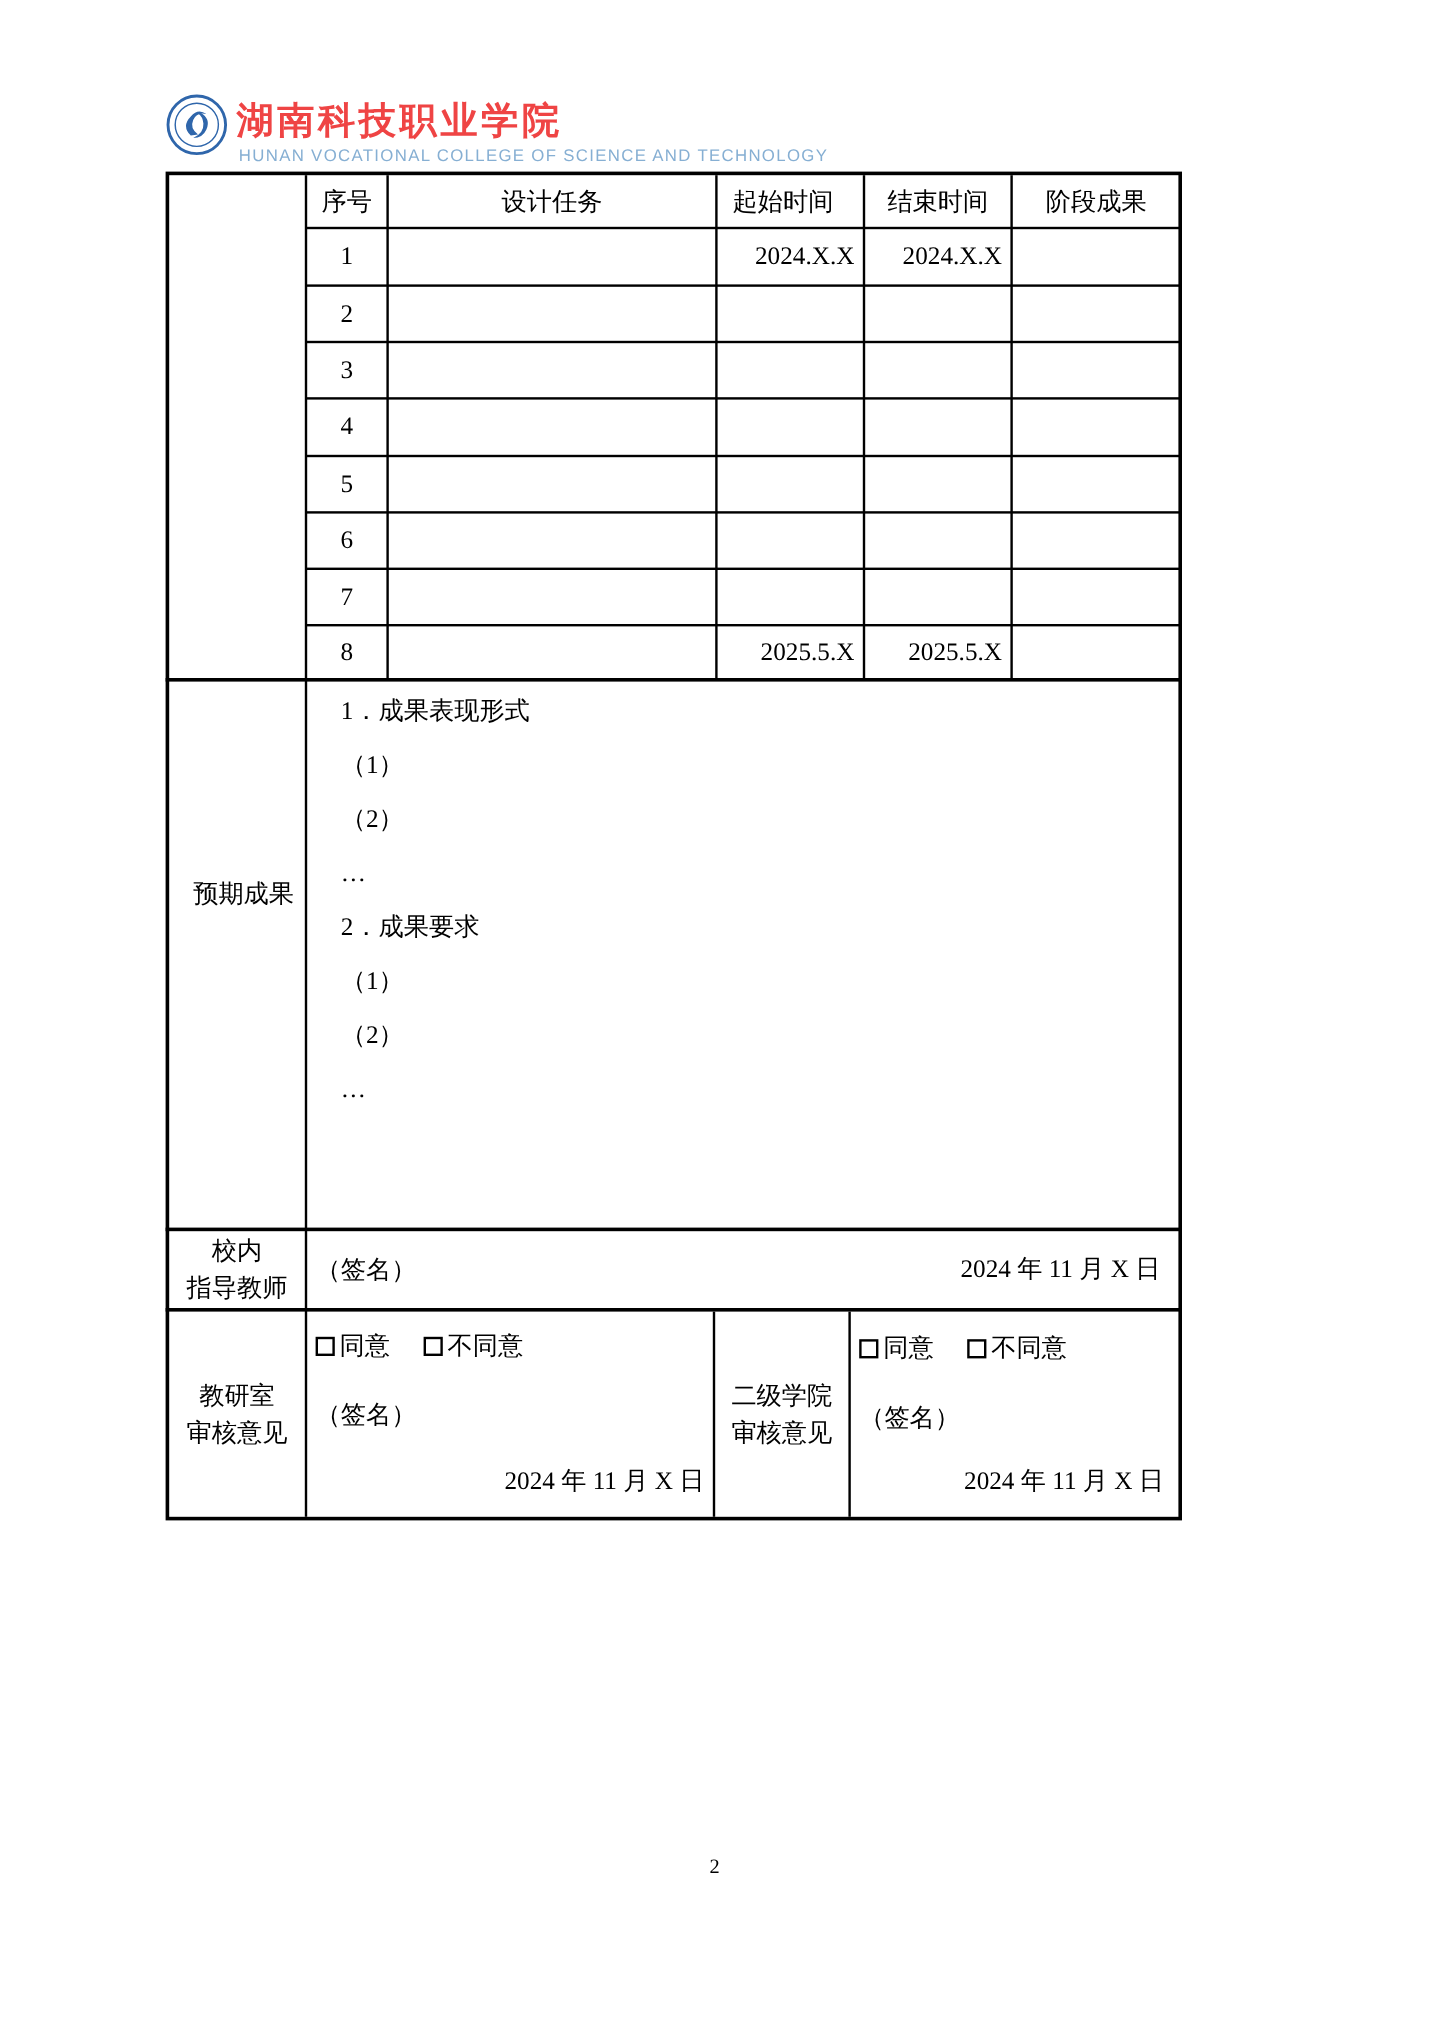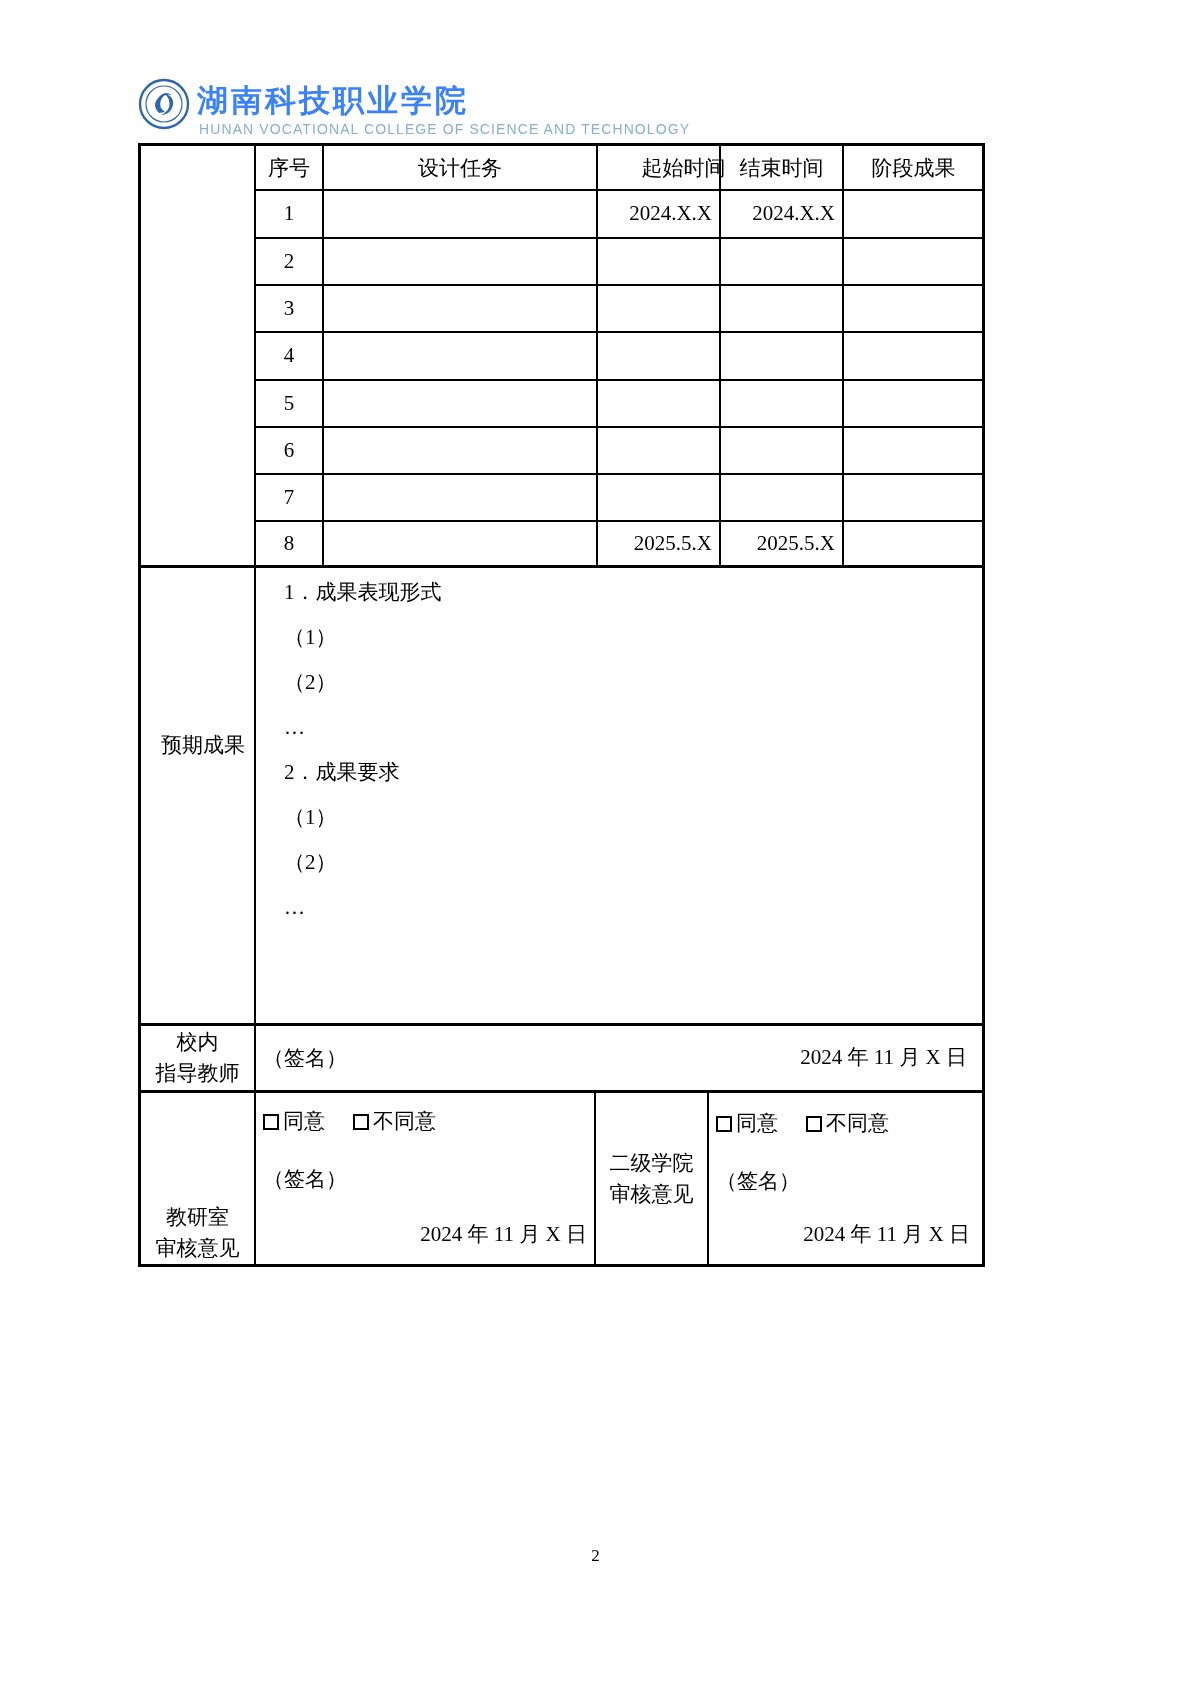--- a/index.html
+++ b/index.html
@@ -8,21 +8,21 @@
   .abs{position:absolute;}
   .line{position:absolute;background:#000;}
   .tborder{position:absolute;border:3px solid #000;box-sizing:border-box;background:transparent;}
   .cell{position:absolute;display:flex;align-items:center;justify-content:center;font-size:21px;white-space:nowrap;}
   .cell.colc{flex-direction:column;line-height:31px;border-radius:27px;}
   .cell.rt{justify-content:flex-end;}
   .txt{position:absolute;font-size:21px;line-height:30px;white-space:nowrap;}
   .cb{display:inline-block;width:16px;height:16px;border:2px solid #000;box-sizing:border-box;
       margin-right:4px;transform:translateY(2px);}
   .gap{display:inline-block;width:28px;}
-  .logo-title{position:absolute;font-size:31px;font-weight:bold;color:#3b82f6;letter-spacing:3px;
+  .logo-title{position:absolute;font-size:31px;font-weight:bold;color:#ef4444;letter-spacing:3px;
       font-family:"Liberation Serif","DejaVu Serif",serif;}
   .logo-sub{position:absolute;font-size:14px;color:#86afd3;letter-spacing:1.1px;
       font-family:"Liberation Sans","DejaVu Sans",sans-serif;}
   .note{position:absolute;font-size:18px;white-space:nowrap;}
   .pagenum{position:absolute;left:0;width:1191px;text-align:center;font-size:17px;}
 </style>
 </head>
 <body>
 
 <div class="page">
@@ -54,21 +54,21 @@
   <div class="line" style="left:255px;top:426px;width:730px;height:2px;"></div>
   <div class="line" style="left:255px;top:473px;width:730px;height:2px;"></div>
   <div class="line" style="left:255px;top:520px;width:730px;height:2px;"></div>
 
   <div class="line" style="left:138px;top:565px;width:847px;height:3px;"></div>
   <div class="line" style="left:138px;top:1023px;width:847px;height:3px;"></div>
   <div class="line" style="left:138px;top:1090px;width:847px;height:3px;"></div>
 
   <div class="cell" style="left:256px;top:145px;width:66px;height:45px;">序号</div>
   <div class="cell" style="left:324px;top:145px;width:272px;height:45px;">设计任务</div>
-  <div class="cell" style="left:608px;top:145px;width:121px;height:45px;padding-left:15px;">起始时间</div>
+  <div class="cell" style="left:577px;top:145px;width:121px;height:45px;padding-left:15px;">起始时间</div>
   <div class="cell" style="left:721px;top:145px;width:121px;height:45px;">结束时间</div>
   <div class="cell" style="left:844px;top:145px;width:139px;height:45px;">阶段成果</div>
 
   <div class="cell" style="left:256px;top:190px;width:66px;height:47px;">1</div>
   <div class="cell rt" style="left:598px;top:190px;width:114px;height:47px;">2024.X.X</div>
   <div class="cell rt" style="left:721px;top:190px;width:114px;height:47px;">2024.X.X</div>
 
   <div class="cell" style="left:256px;top:238px;width:66px;height:46px;">2</div>
   <div class="cell" style="left:256px;top:285px;width:66px;height:46px;">3</div>
   <div class="cell" style="left:256px;top:332px;width:66px;height:47px;">4</div>
@@ -90,21 +90,21 @@
   <div class="txt" style="left:284px;top:847px;">（2）</div>
   <div class="txt" style="left:284px;top:892px;">…</div>
 
   <div class="cell colc" style="left:141px;top:1027px;width:113px;height:62px;">
     <span>校内</span>
     <span>指导教师</span>
   </div>
   <div class="txt" style="left:263px;top:1043px;">（签名）</div>
   <div class="cell rt" style="left:257px;top:1043px;width:710px;height:28px;padding-right:18px;">2024 年 11 月 X 日</div>
 
-  <div class="cell colc" style="left:141px;top:1148px;width:113px;height:170px;">
+  <div class="cell colc" style="left:141px;top:1094px;width:113px;height:170px;">
     <span>教研室</span>
     <span>审核意见</span>
   </div>
   <div class="txt" style="left:263px;top:1106px;">
     <span class="cb"></span><span>同意</span><span class="gap"></span><span class="cb"></span><span>不同意</span>
   </div>
   <div class="txt" style="left:263px;top:1164px;">（签名）</div>
   <div class="cell rt" style="left:257px;top:1220px;width:330px;height:28px;padding-right:8px;">2024 年 11 月 X 日</div>
 
   <div class="cell colc" style="left:597px;top:1094px;width:109px;height:170px;">

